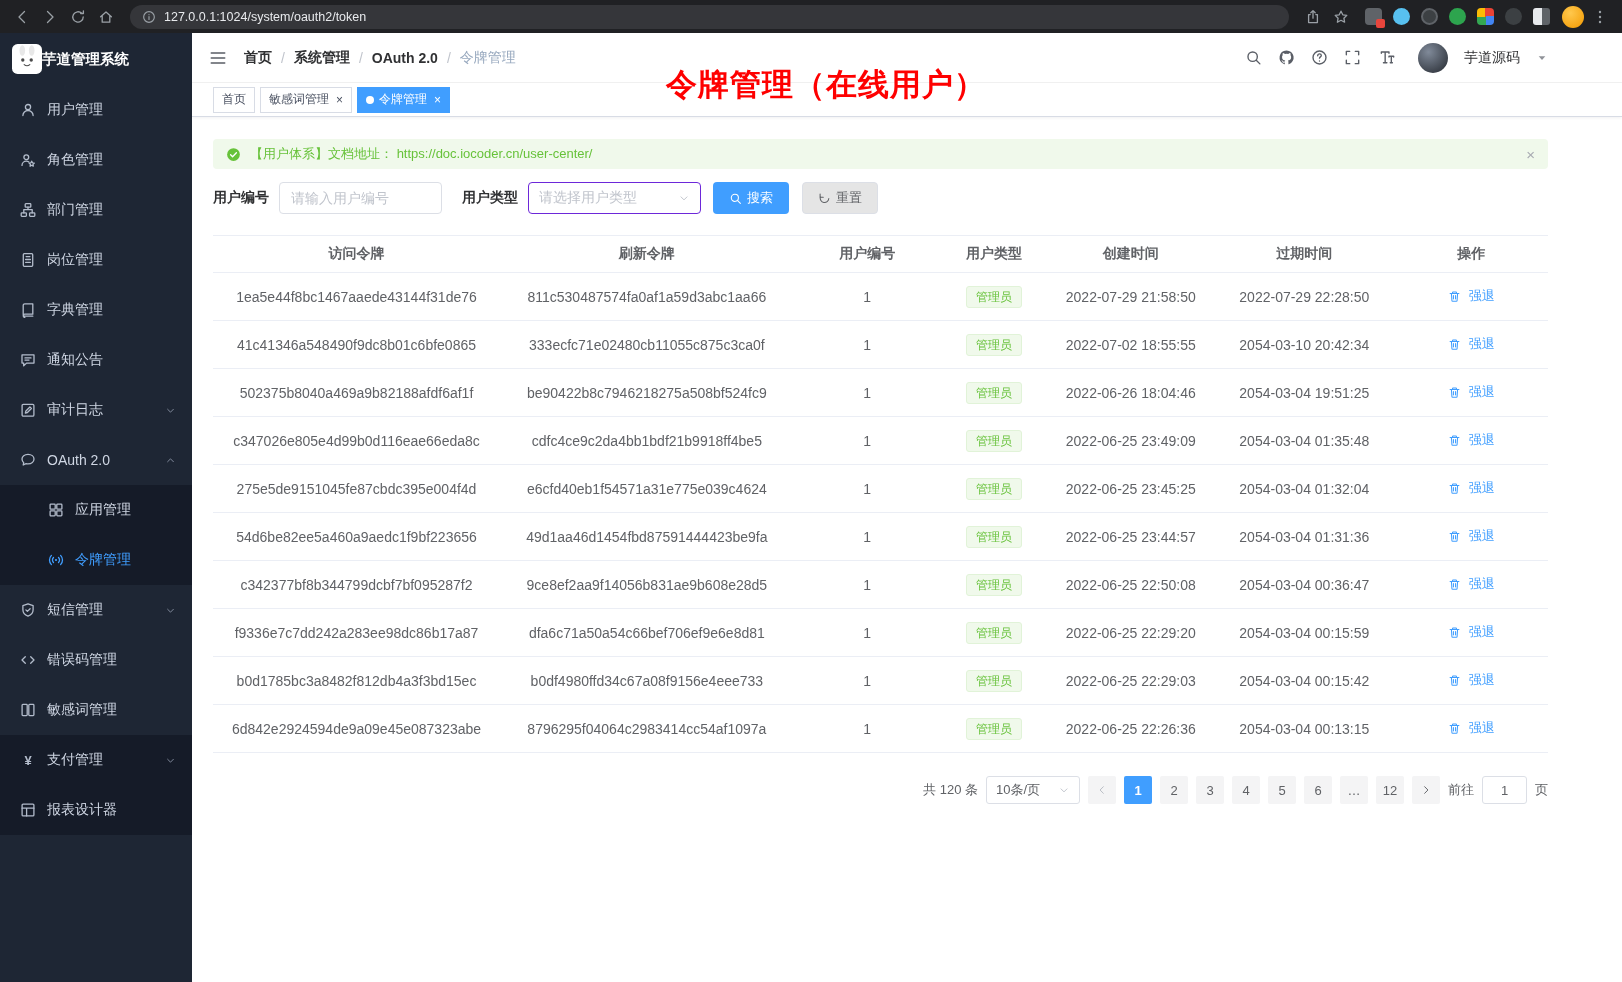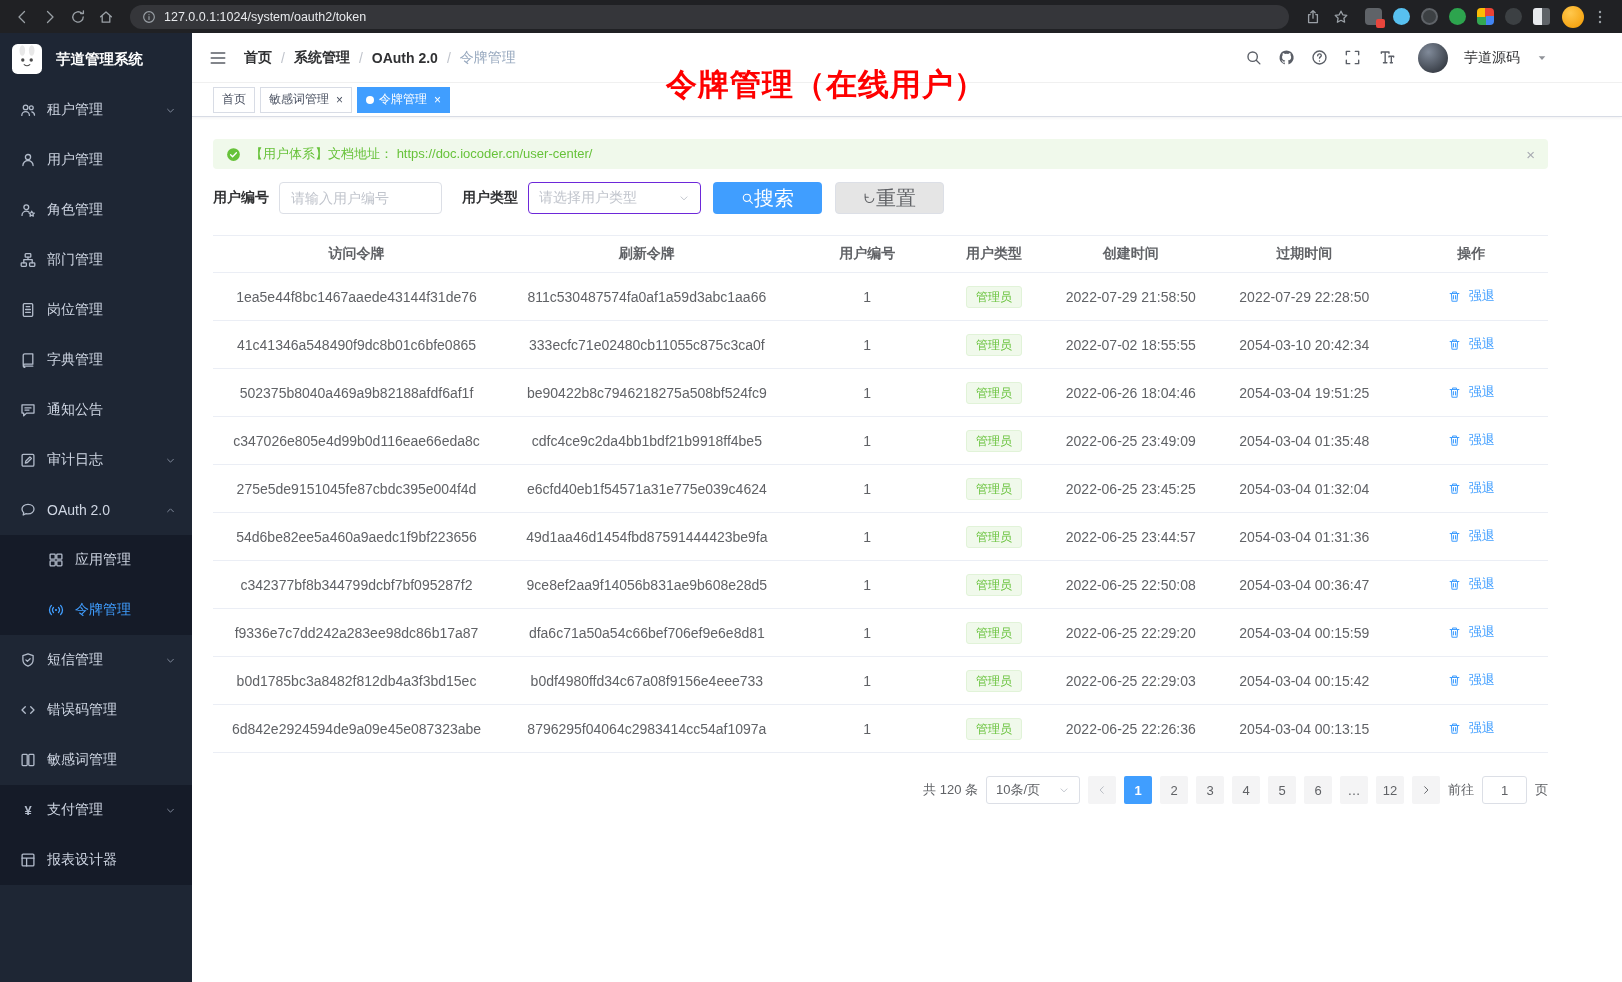--- a/index.html
+++ b/index.html
@@ -23,21 +23,21 @@
 .ext3{background:#3c4043;border:2px solid #5f6368;}
 .ext4{background:#2da44e;}
 .ext5{background:conic-gradient(#ea4335 0 25%,#4285f4 0 50%,#34a853 0 75%,#fbbc05 0);border-radius:4px;}
 .ext6{background:#3c4043;}
 .ext7{background:linear-gradient(90deg,#e8eaed 50%,#5f6368 50%);border-radius:3px;}
 .profile-avatar{width:22px;height:22px;border-radius:50%;background:radial-gradient(circle at 38% 32%,#ffc84d,#f29900);flex:0 0 auto;cursor:pointer;}
 
 
 .app{display:flex;height:949px;}
 .sidebar{width:192px;flex:0 0 192px;background:var(--sidebar_bg,#1e2634);display:flex;flex-direction:column;overflow:hidden;}
-.logo-row{height:52px;flex:0 0 52px;display:flex;align-items:center;gap:14px;padding:1px 12px;}
+.logo-row{height:52px;flex:0 0 52px;display:flex;align-items:center;gap:0;padding:1px 12px;}
 .logo-img{width:30px;height:30px;flex:0 0 30px;}
 .logo-title{color:#fff;font-size:14.5px;font-weight:700;white-space:nowrap;}
 .menu{flex:1;}
 .menu-item{height:50px;display:flex;align-items:center;padding:0 16px 0 20px;color:#cfd6e3;font-size:14px;cursor:pointer;}
 .menu-item .mi-icon{width:16px;height:16px;margin-right:11px;color:#b3bccb;flex:0 0 16px;}
 .menu-item .mi-label{white-space:nowrap;}
 .menu-item .mi-chev{width:11px;height:11px;margin-left:auto;color:#8b94a6;}
 .menu-item .mi-chev.up svg{transform:rotate(180deg);}
 .menu-item.child{padding-left:48px;background:var(--sidebar_dark_bg,#151b28);}
 .menu-item.dark{background:var(--sidebar_dark_bg,#151b28);}
@@ -73,21 +73,21 @@
 .alert-close{margin-left:auto;color:#a8abb2;font-size:15px;cursor:pointer;line-height:1;}
 
 .filter-row{margin-top:13px;display:flex;align-items:center;}
 .f-label{font-size:14px;font-weight:700;color:#303133;margin-right:10px;white-space:nowrap;}
 .f-label.ml{margin-left:20px;}
 .f-input{width:163px;height:32px;border:1px solid #dcdfe6;border-radius:4px;padding:0 11px;font-size:14px;color:#606266;outline:none;font-family:inherit;}
 .f-input::placeholder{color:#c0c4cc;}
 .f-select{width:173px;height:32px;border:1px solid #6d28d9;border-radius:4px;display:flex;align-items:center;justify-content:space-between;padding:0 10px;cursor:pointer;}
 .f-select .ph{font-size:14px;color:#c0c4cc;}
 .sel-caret{width:12px;height:12px;color:#c0c4cc;flex:0 0 12px;}
-.btn{height:32px;border-radius:4px;display:inline-flex;align-items:center;font-size:20px;padding:0 27px;cursor:pointer;border:1px solid transparent;font-family:inherit;}
+.btn{height:32px;border-radius:4px;display:inline-flex;align-items:center;gap:5px;font-size:13px;padding:0 15px;cursor:pointer;border:1px solid transparent;font-family:inherit;}
 .btn .bicon{width:13px;height:13px;flex:0 0 13px;}
 .btn-primary{background:var(--accent,#409eff);color:#fff;margin-left:12px;}
 .btn-plain{background:#e5e5e5;border-color:#dcdfe6;color:#606266;margin-left:13px;}
 
 .data-table{width:100%;border-collapse:collapse;margin-top:21px;table-layout:fixed;}
 .data-table th{height:37px;font-size:14px;font-weight:700;color:#606266;border-top:1px solid #ebeef5;border-bottom:1px solid #ebeef5;text-align:center;white-space:nowrap;}
 .data-table td{height:48px;font-size:14px;color:#606266;border-bottom:1px solid #ebeef5;text-align:center;white-space:nowrap;overflow:hidden;}
 .tag-success{display:inline-block;height:22px;line-height:20px;padding:0 9px;font-size:12px;color:var(--success,#67c23a);background:#f0f9eb;border:1px solid #e1f3d8;border-radius:3px;}
 .action-link{color:var(--accent,#409eff);font-size:13px;display:inline-flex;align-items:center;gap:8px;cursor:pointer;}
 
@@ -179,36 +179,20 @@
             <circle cx="20.5" cy="17" r="1.8" fill="#4a4a4a"></circle>
             <path d="M13 22c2 1.6 4 1.6 6 0" stroke="#4a4a4a" stroke-width="1.2" fill="none" stroke-linecap="round"></path>
           </svg>
       </span>
       <span class="logo-title">芋道管理系统</span>
     </div>
     <div class="menu">
         <div class="menu-item">
           <span class="mi-icon">
             <svg viewBox="0 0 16 16" fill="none" stroke="currentColor" stroke-width="1.3" stroke-linecap="round" stroke-linejoin="round">
-              <circle cx="5.6" cy="5.4" r="2.3"></circle>
-              <path d="M1.8 13.4c0-2.1 1.7-3.8 3.8-3.8s3.8 1.7 3.8 3.8"></path>
-              <circle cx="11.3" cy="5.8" r="1.9"></circle>
-              <path d="M11.8 9.8c1.6.4 2.7 1.8 2.7 3.4"></path>
-            </svg>
-          </span>
-          <span class="mi-label">租户管理</span>
-          <span class="mi-chev ">
-            <svg viewBox="0 0 16 16" fill="none" stroke="currentColor" stroke-width="1.3" stroke-linecap="round" stroke-linejoin="round">
-              <path d="M3.8 6.2L8 10.4l4.2-4.2"></path>
-            </svg>
-          </span>
-        </div>
-        <div class="menu-item">
-          <span class="mi-icon">
-            <svg viewBox="0 0 16 16" fill="none" stroke="currentColor" stroke-width="1.3" stroke-linecap="round" stroke-linejoin="round">
               <circle cx="8" cy="5.1" r="2.6"></circle>
               <path d="M2.9 13.6c0-2.8 2.3-5.1 5.1-5.1s5.1 2.3 5.1 5.1"></path>
             </svg>
           </span>
           <span class="mi-label">用户管理</span>
         </div>
         <div class="menu-item">
           <span class="mi-icon">
             <svg viewBox="0 0 16 16" fill="none" stroke="currentColor" stroke-width="1.3" stroke-linecap="round" stroke-linejoin="round">
               <circle cx="6.3" cy="5.2" r="2.4"></circle>

